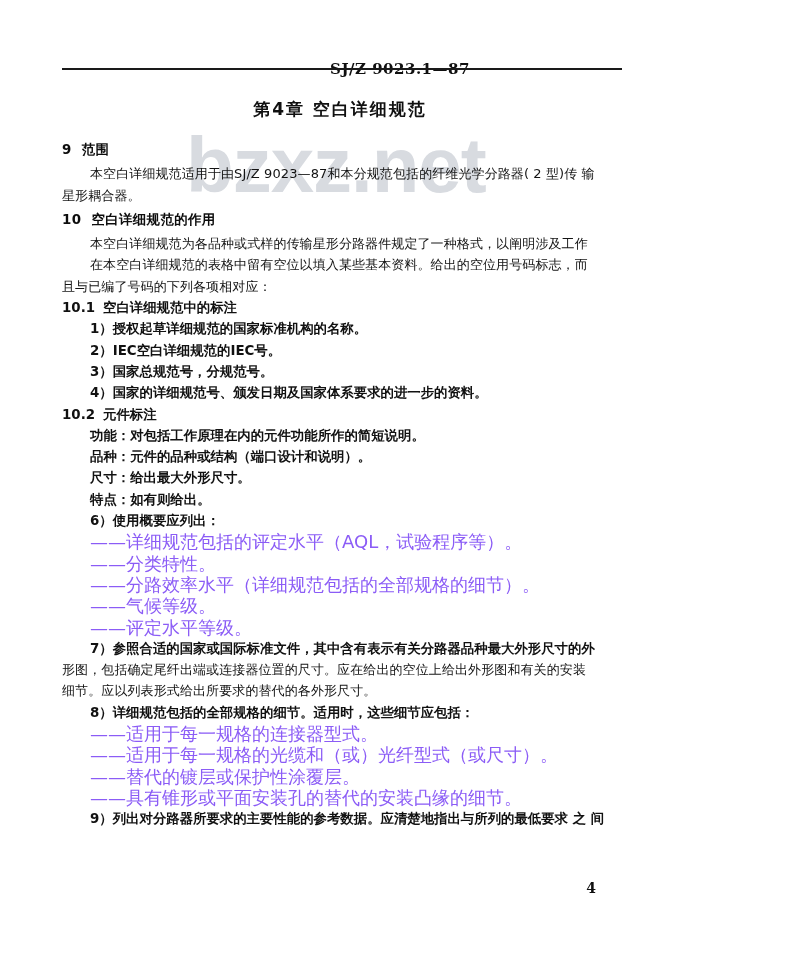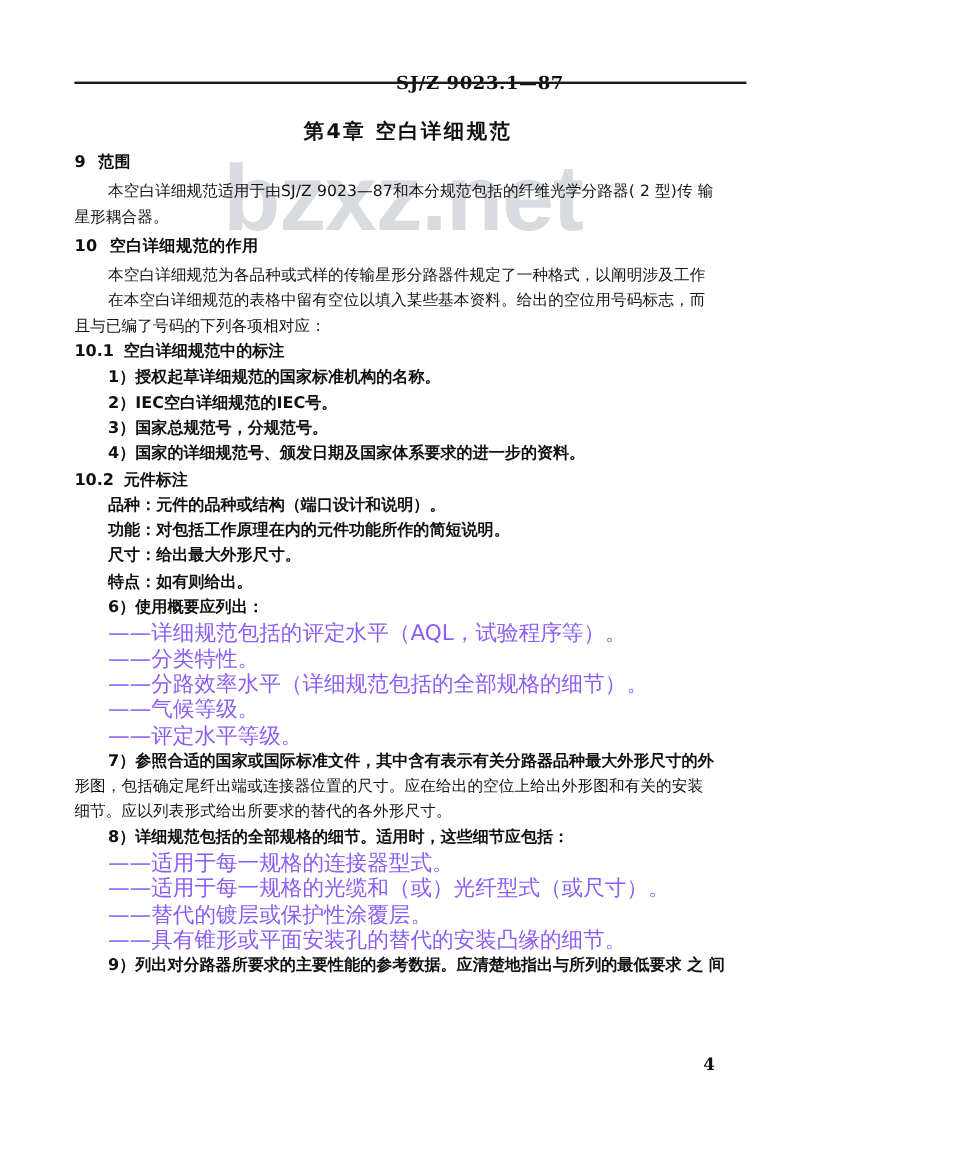--- a/index.html
+++ b/index.html
@@ -76,21 +76,21 @@
     font-size: 17px;
     font-weight: bold;
     letter-spacing: 2px;
     color: #101010;
   }
 
   
   .body-block {
     position: absolute;
     left: 62px;
-    top: 125px;
+    top: 139px;
     width: 556px;
   }
 
   .ln {
     font-size: 13px;
     line-height: 21.3px;
     color: #131313;
     white-space: nowrap;
     letter-spacing: 0.1px;
   }
@@ -208,22 +208,22 @@
         <span class="num">10.1</span><span class="txt">空白详细规范中的标注</span>
       </div>
       <div class="num-item">1）授权起草详细规范的国家标准机构的名称。</div>
       <div class="num-item">2）IEC空白详细规范的IEC号。</div>
       <div class="num-item">3）国家总规范号，分规范号。</div>
       <div class="num-item">4）国家的详细规范号、颁发日期及国家体系要求的进一步的资料。</div>
 
       <div class="sub-head">
         <span class="num">10.2</span><span class="txt">元件标注</span>
       </div>
+      <div class="def-line">功能：对包括工作原理在内的元件功能所作的简短说明。</div>
       <div class="def-line">品种：元件的品种或结构（端口设计和说明）。</div>
-      <div class="def-line">功能：对包括工作原理在内的元件功能所作的简短说明。</div>
       <div class="def-line">尺寸：给出最大外形尺寸。</div>
       <div class="def-line">特点：如有则给出。</div>
 
       <div class="num-item">6）使用概要应列出：</div>
       <div class="dash-line">——详细规范包括的评定水平（AQL，试验程序等）。</div>
       <div class="dash-line">——分类特性。</div>
       <div class="dash-line">——分路效率水平（详细规范包括的全部规格的细节）。</div>
       <div class="dash-line">——气候等级。</div>
       <div class="dash-line">——评定水平等级。</div>
 

